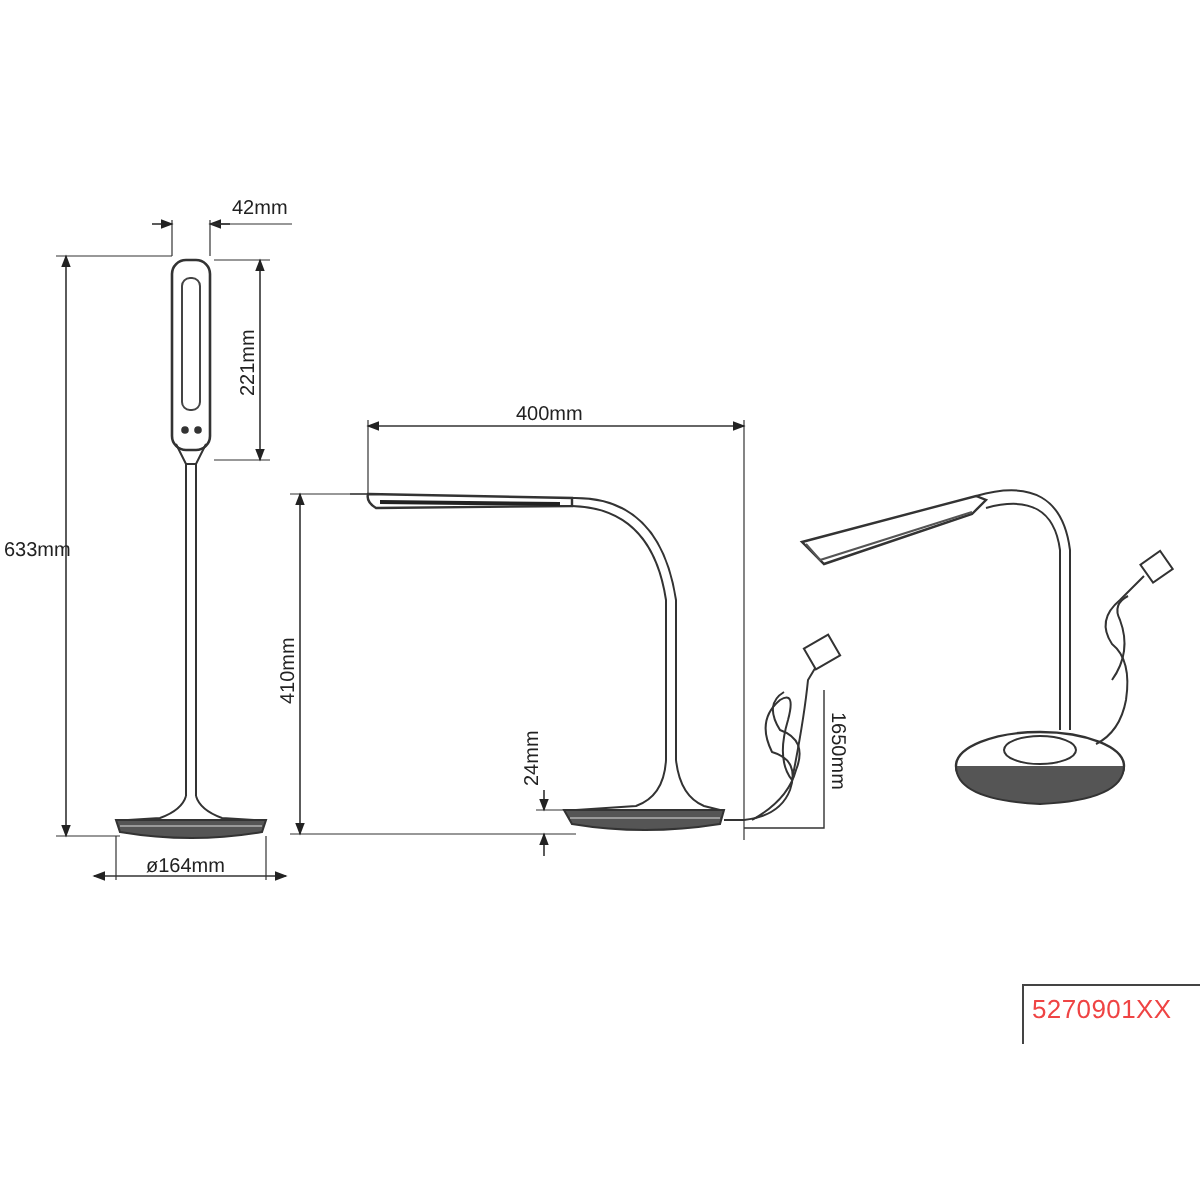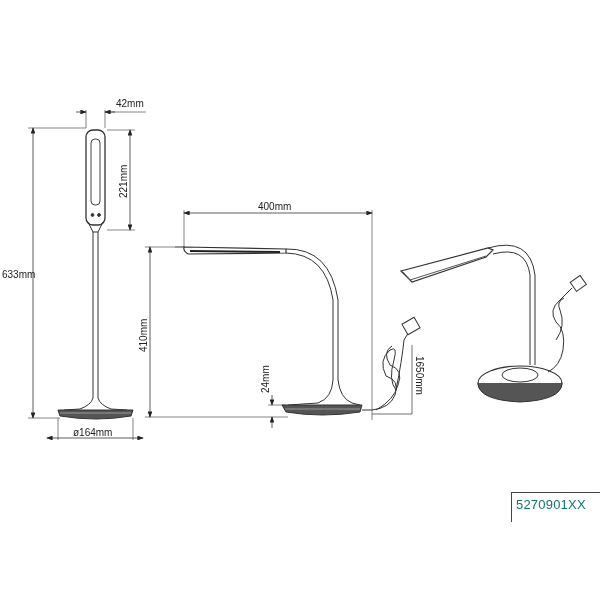--- a/index.html
+++ b/index.html
@@ -1,20 +1,20 @@
 <!DOCTYPE html>
 <html><head>
 <meta charset="utf-8">
 <style>
   html,body{margin:0;padding:0;background:#fff;}
   body{width:600px;height:600px;position:relative;overflow:hidden;font-family:"Liberation Sans",sans-serif;}
   svg{position:absolute;left:0;top:0;}
   .lbl{font-family:"Liberation Sans",sans-serif;font-size:10px;fill:#222;}
   .code-box{position:absolute;left:511px;top:492px;width:90px;height:30px;border-left:1.5px solid #444;border-top:1.5px solid #444;box-sizing:border-box;}
-  .code-text{position:absolute;left:516px;top:497px;font-size:13px;color:#0f766e;letter-spacing:0.2px;}
+  .code-text{position:absolute;left:516px;top:497px;font-size:13px;color:#ef4444;letter-spacing:0.2px;}
 </style>
 </head>
 <body>
 
 <svg width="600" height="600" viewBox="0 0 600 600">
   <defs>
     <marker id="ar" markerWidth="8" markerHeight="6" refX="7" refY="3" orient="auto">
       <path d="M0,0 L8,3 L0,6 Z" fill="#222"></path>
     </marker>
     <marker id="al" markerWidth="8" markerHeight="6" refX="1" refY="3" orient="auto">

